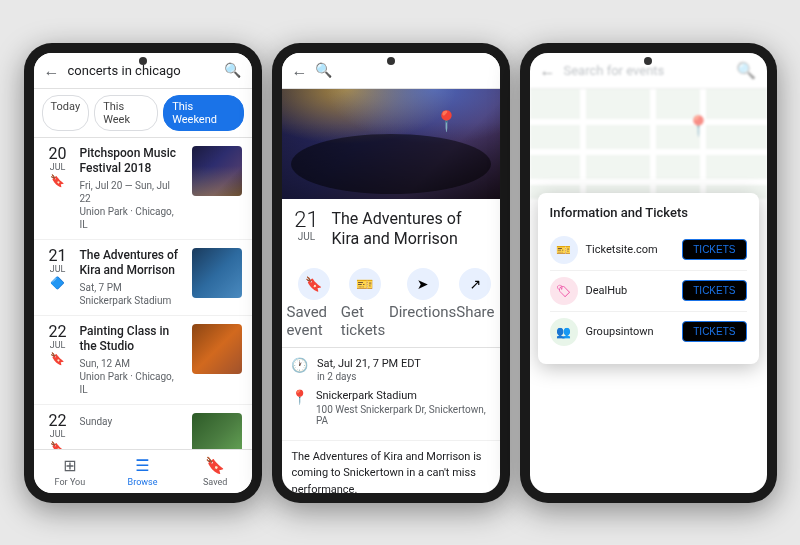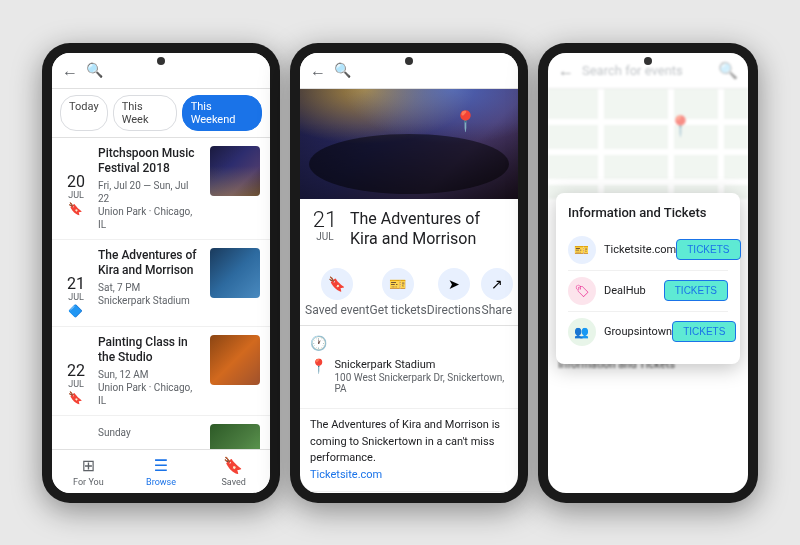--- a/index.html
+++ b/index.html
@@ -27,21 +27,21 @@
       position: relative;
     }
     .phone-screen {
       background: #fff;
       border-radius: 18px;
       overflow: hidden;
       position: relative;
     }
     .phone-1 .phone-screen { width: 218px; height: 440px; }
     .phone-2 .phone-screen { width: 218px; height: 440px; }
-    .phone-3 .phone-screen { width: 200px; height: 440px; padding-left: 37px; }
+    .phone-3 .phone-screen { width: 237px; height: 440px; padding-left: 37px; }
 
     
     .phone::before {
       content: '';
       width: 8px;
       height: 8px;
       background: #333;
       border-radius: 50%;
       position: absolute;
       top: 14px;
@@ -105,21 +105,20 @@
     }
     .event-date {
       text-align: center;
       min-width: 28px;
     }
     .event-date .day-num {
       font-size: 16px;
       font-weight: 400;
       color: #202124;
       line-height: 1;
-      margin-top: 28px;
     }
     .event-date .month {
       font-size: 9px;
       color: #5f6368;
       text-transform: uppercase;
     }
     .event-info { flex: 1; }
     .event-title {
       font-size: 12px;
       font-weight: 500;
@@ -266,21 +265,21 @@
     .action-btn-icon {
       width: 32px;
       height: 32px;
       border-radius: 50%;
       background: #e8f0fe;
       display: flex;
       align-items: center;
       justify-content: center;
       font-size: 14px;
     }
-    .action-btn-label { font-size: 12px; color: #5f6368; }
+    .action-btn-label { font-size: 15px; color: #5f6368; }
 
     .detail-info-section {
       padding: 8px 10px;
       border-bottom: 1px solid #f0f0f0;
     }
     .detail-info-row {
       display: flex;
       align-items: flex-start;
       gap: 8px;
       margin-bottom: 6px;
@@ -334,21 +333,21 @@
       font-size: 12px;
       margin-right: 8px;
       flex-shrink: 0;
     }
     .ticket-site-name {
       flex: 1;
       font-size: 11px;
       color: #202124;
     }
     .tickets-btn {
-      background: #5eead4;
+      background: #000000;
       border: 1px solid #1a73e8;
       color: #1a73e8;
       padding: 4px 10px;
       border-radius: 4px;
       font-size: 10px;
       font-weight: 500;
       cursor: pointer;
     }
 
     
@@ -392,20 +391,21 @@
 </head>
 <body>
 
 <div class="phones-container">
 
   <div class="phone phone-1">
     <div class="phone-screen">
 
       <div class="search-bar">
         <span class="back-arrow">←</span>
+        <span class="search-text">concerts in chicago</span>
         <span class="search-icon">🔍</span>
       </div>
 
       <div class="filter-tabs">
         <span class="filter-tab">Today</span>
         <span class="filter-tab">This Week</span>
         <span class="filter-tab active">This Weekend</span>
       </div>
 
       <div class="event-list" style="height:340px; overflow:hidden;">
@@ -541,20 +541,24 @@
         </div>
         <div class="action-btn">
           <div class="action-btn-icon">↗</div>
           <span class="action-btn-label">Share</span>
         </div>
       </div>
 
       <div class="detail-info-section">
         <div class="detail-info-row">
           <span class="detail-info-icon">🕐</span>
+          <div>
+            <div class="detail-info-text">Sat, Jul 21, 7 PM EDT</div>
+            <div class="detail-in-days">in 2 days</div>
+          </div>
         </div>
         <div class="detail-info-row">
           <span class="detail-info-icon">📍</span>
           <div>
             <div class="detail-info-text">Snickerpark Stadium</div>
             <div class="detail-info-sub">100 West Snickerpark Dr, Snickertown, PA</div>
           </div>
         </div>
       </div>
 

